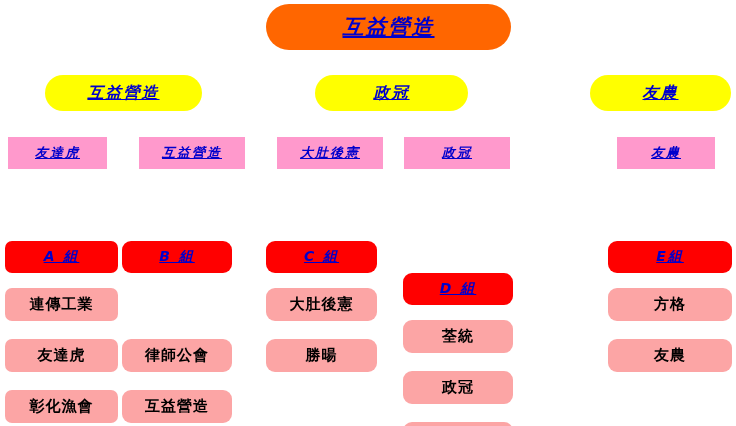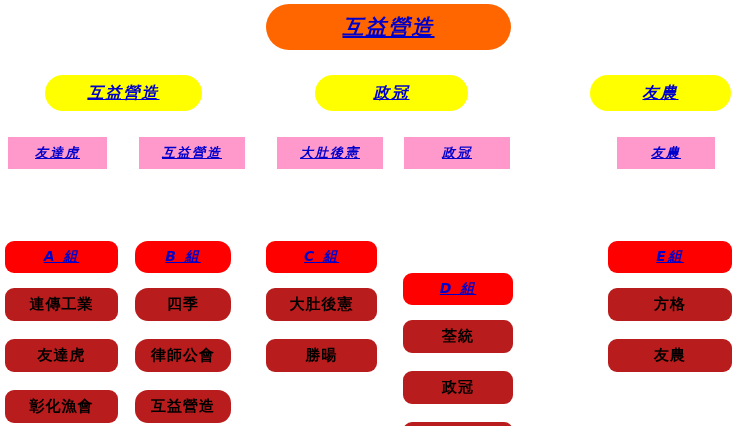--- a/index.html
+++ b/index.html
@@ -30,43 +30,43 @@
   }
   .black-label {
     color: #000000;
     font-weight: bold;
     letter-spacing: 1px;
   }
   .orange { background: #ff6600; }
   .yellow { background: #ffff00; }
   .pink   { background: #ff99cc; }
   .red    { background: #ff0000; }
-  .cyan   { background: #b91c1c; }
+  .cyan   { background: #fca5a5; }
   .pill    { border-radius: 999px; }
   .rounded { border-radius: 9px; }
 
   
   .n-root { left: 266px; top: 4px; width: 245px; height: 46px; font-size: 21px; }
 
   
   .n-div0 { left: 45px;  top: 75px; width: 157px; height: 36px; font-size: 16px; }
   .n-div1 { left: 315px; top: 75px; width: 153px; height: 36px; font-size: 16px; }
   .n-div2 { left: 590px; top: 75px; width: 141px; height: 36px; font-size: 16px; }
 
   
   .n-sub0 { left: 8px;   top: 137px; width: 99px;  height: 32px; font-size: 13px; }
   .n-sub1 { left: 139px; top: 137px; width: 106px; height: 32px; font-size: 13px; }
   .n-sub2 { left: 277px; top: 137px; width: 106px; height: 32px; font-size: 13px; }
   .n-sub3 { left: 404px; top: 137px; width: 106px; height: 32px; font-size: 13px; }
   .n-sub4 { left: 617px; top: 137px; width: 98px;  height: 32px; font-size: 13px; }
 
   
   .n-hdr { top: 241px; height: 32px; font-size: 14px; }
-  .col-a { left: 5px;   width: 113px; }
-  .col-b { left: 135px; width: 96px; border-radius: 13px; }
+  .col-a { left: 5px;   width: 113px; border-radius: 7px; }
+  .col-b { left: 122px; width: 110px; }
   .col-c { left: 266px; width: 111px; }
   .col-d { left: 403px; width: 110px; margin-top: 32px; }
   .col-e { left: 608px; width: 124px; }
 
   
   .n-mem { height: 33px; font-size: 15px; }
   .row-0 { top: 288px; }
   .row-1 { top: 339px; }
   .row-2 { top: 390px; align-items: center; }
 </style>
@@ -114,23 +114,20 @@
   <div class="node rounded cyan n-mem row-1 col-a">
     <span class="black-label">友達虎</span>
   </div>
   <div class="node rounded cyan n-mem row-2 col-a">
     <span class="black-label">彰化漁會</span>
   </div>
 
   <div class="node rounded red n-hdr col-b">
     <span class="blue-label">B 組</span>
   </div>
-  <div class="node rounded cyan n-mem row-0 col-b">
-    <span class="black-label">四季</span>
-  </div>
   <div class="node rounded cyan n-mem row-1 col-b">
     <span class="black-label">律師公會</span>
   </div>
   <div class="node rounded cyan n-mem row-2 col-b">
     <span class="black-label">互益營造</span>
   </div>
 
   <div class="node rounded red n-hdr col-c">
     <span class="blue-label">C 組</span>
   </div>

